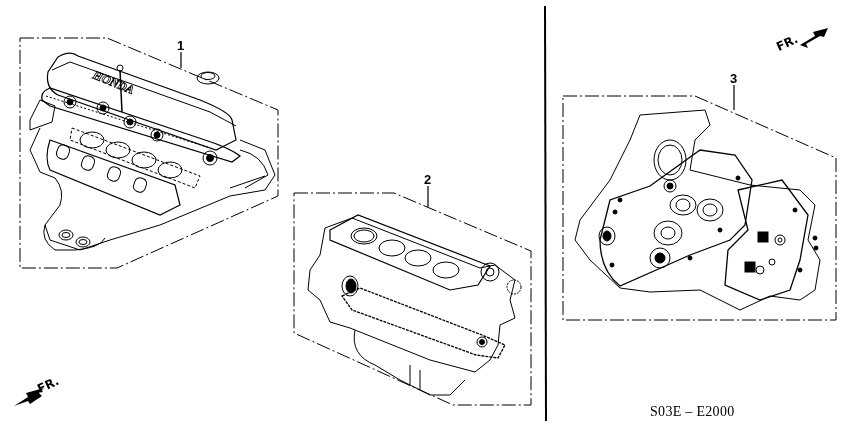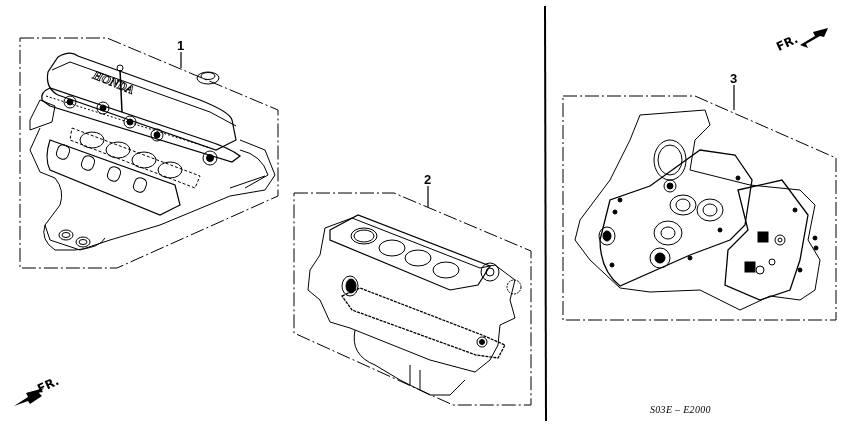--- a/index.html
+++ b/index.html
@@ -1,19 +1,19 @@
 <!DOCTYPE html>
 <html><head>
 <meta charset="utf-8">
 <style>
   html, body { margin:0; padding:0; background:#ffffff; }
   body { width:850px; height:425px; overflow:hidden; position:relative; font-family:"Liberation Sans", sans-serif; }
   #diagram { position:absolute; left:0; top:0; width:850px; height:425px; }
   .callout { position:absolute; font-family:"Liberation Sans", sans-serif; font-weight:bold; font-size:13px; color:#000; }
-  .code-label { position:absolute; font-family:"Liberation Serif", serif; font-size:10px; color:#000; letter-spacing:0.3px;font-style:italic; }
+  .code-label { position:absolute; font-family:"Liberation Serif", serif; font-size:14px; color:#000; letter-spacing:0.3px; }
   .fr-label { position:absolute; font-family:"DejaVu Sans", sans-serif; font-weight:bold; font-size:12px; color:#000; }
 </style>
 </head>
 <body>
 
 <svg id="diagram" viewBox="0 0 850 425" xmlns="http://www.w3.org/2000/svg">
 
   <line x1="545" y1="6" x2="546" y2="421" stroke="#000" stroke-width="2"></line>
 
   <g fill="none" stroke="#000" stroke-width="1">

